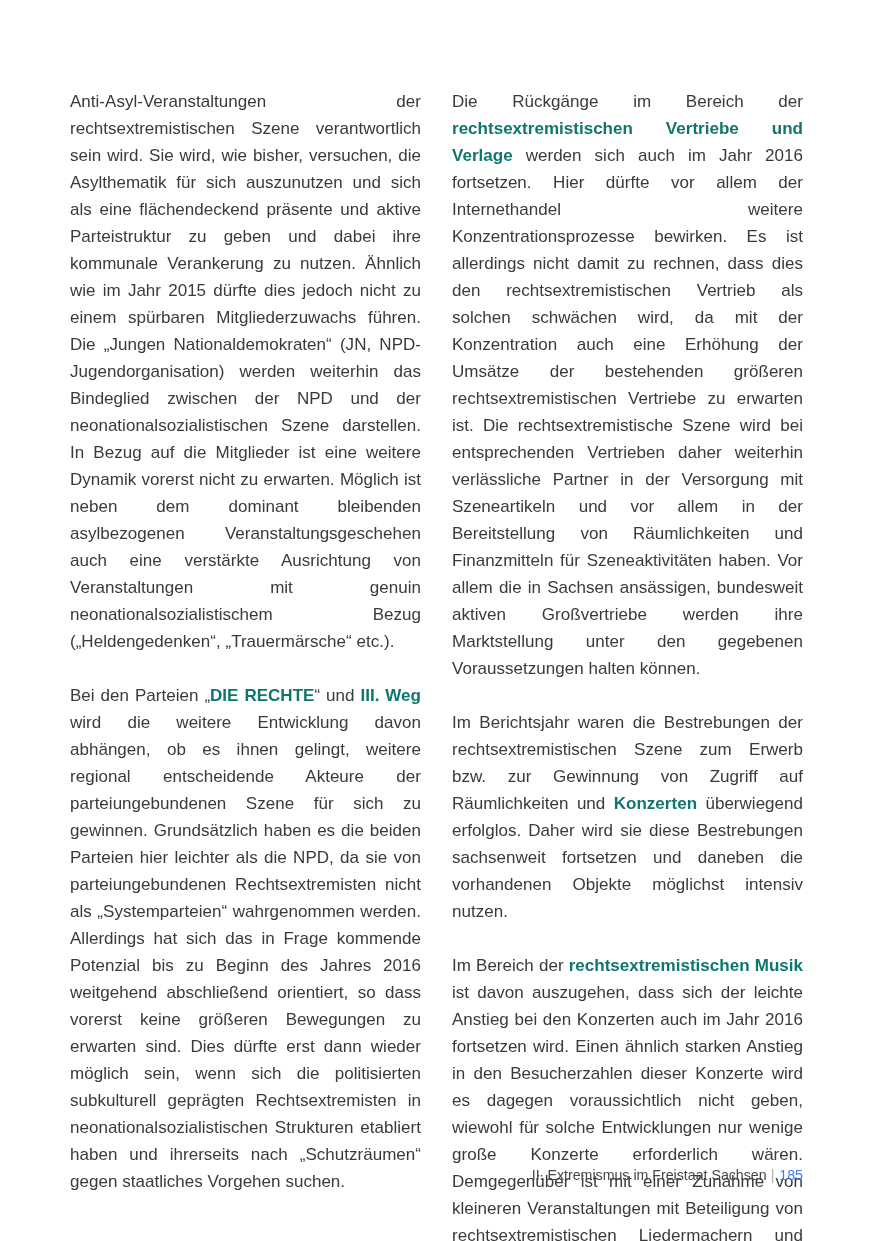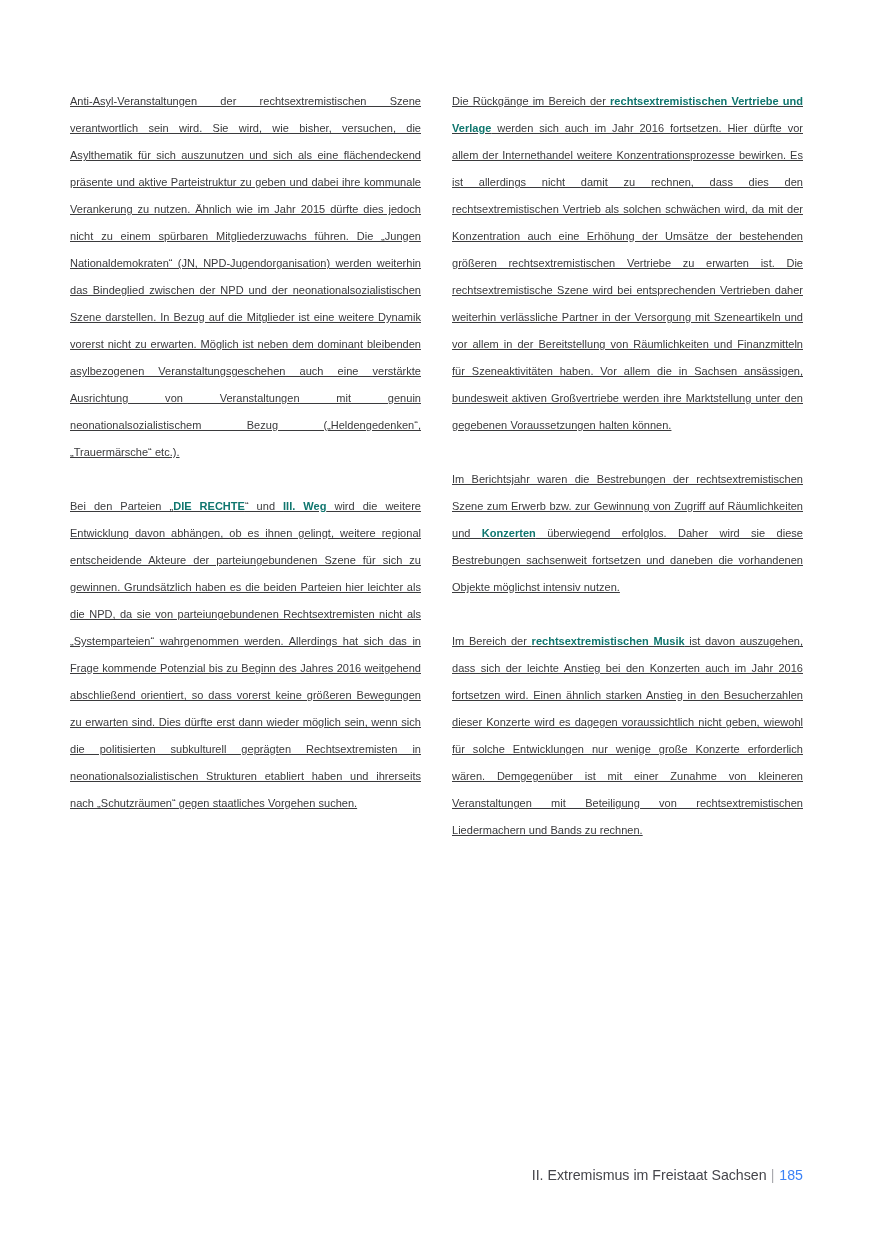--- a/index.html
+++ b/index.html
@@ -33,29 +33,28 @@
     justify-content: space-between;
     align-items: flex-start;
   }
 
   .column {
     width: 351px;
   }
 
   .para {
     margin: 0 0 27px 0;
-    font-size: 11px;
+    font-size: 17px;
     line-height: 27px;
     text-align: justify;
     text-justify: inter-word;
     color: #3a3a3c;
     letter-spacing: 0.02px;
     word-spacing: 0.1px;
     hyphens: manual;
-    text-decoration: underline;
   }
 
   .para:last-child {
     margin-bottom: 0;
   }
 
   .para b, .para strong {
     font-weight: 700;
     color: #0f766e;
   }

